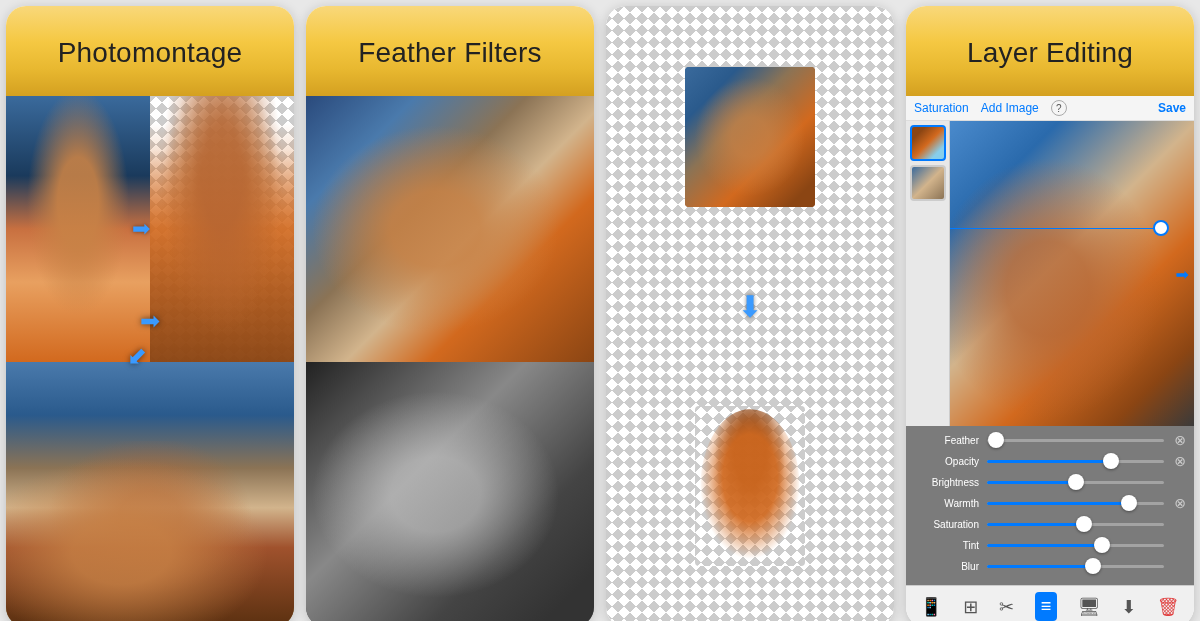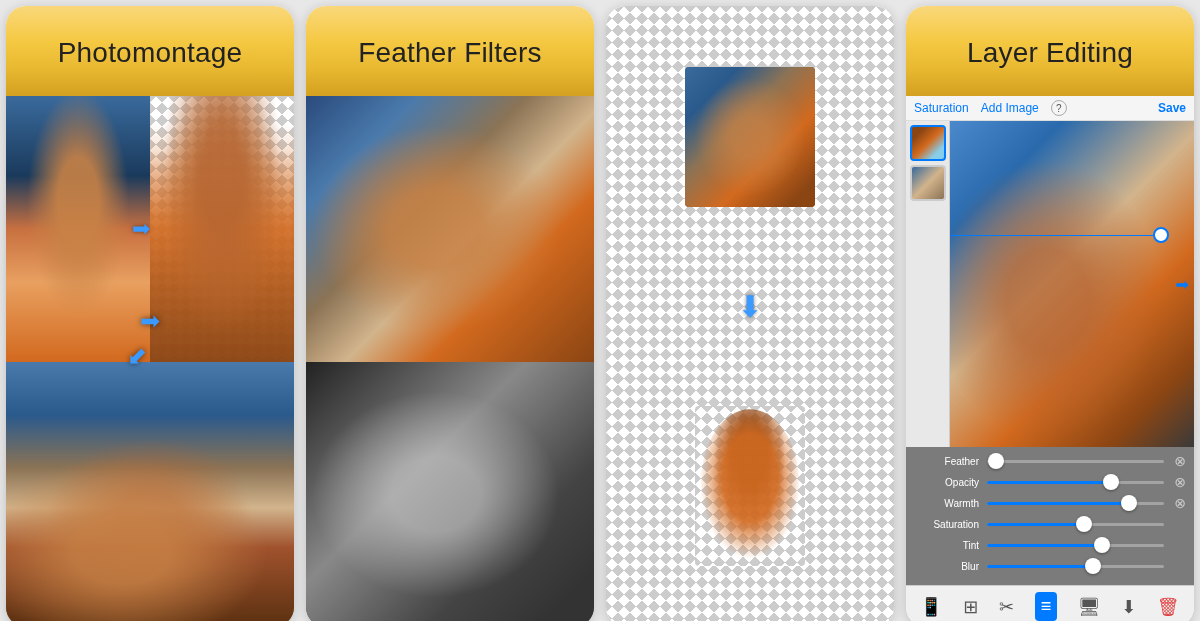--- a/index.html
+++ b/index.html
@@ -444,20 +444,28 @@
 
         <div class="slider-row">
           <span class="slider-label">Opacity</span>
           <div class="slider-track">
             <div class="slider-fill" style="width:70%;background:#007AFF;"></div>
             <div class="slider-thumb" style="left:70%;"></div>
           </div>
           <span class="slider-close">⊗</span>
         </div>
 
+        <div class="slider-row">
+          <span class="slider-label">Brightness</span>
+          <div class="slider-track">
+            <div class="slider-fill" style="width:50%;background:#007AFF;"></div>
+            <div class="slider-thumb" style="left:50%;"></div>
+          </div>
+          <span class="slider-close" style="visibility:hidden;">⊗</span>
+        </div>
 
         <div class="slider-row">
           <span class="slider-label">Warmth</span>
           <div class="slider-track">
             <div class="slider-fill" style="width:80%;background:#007AFF;"></div>
             <div class="slider-thumb" style="left:80%;"></div>
           </div>
           <span class="slider-close">⊗</span>
         </div>
 

